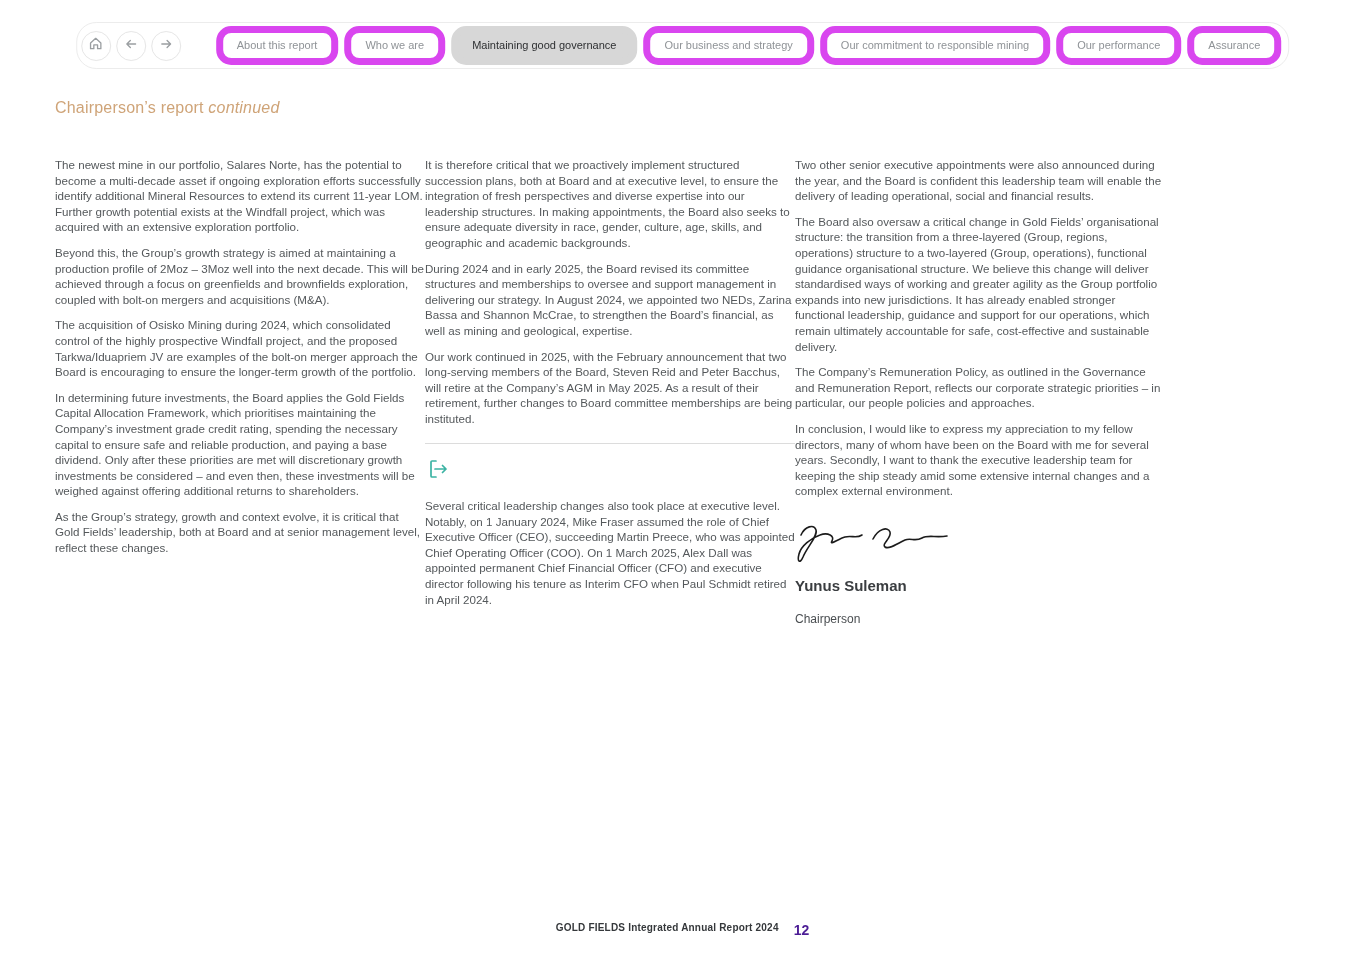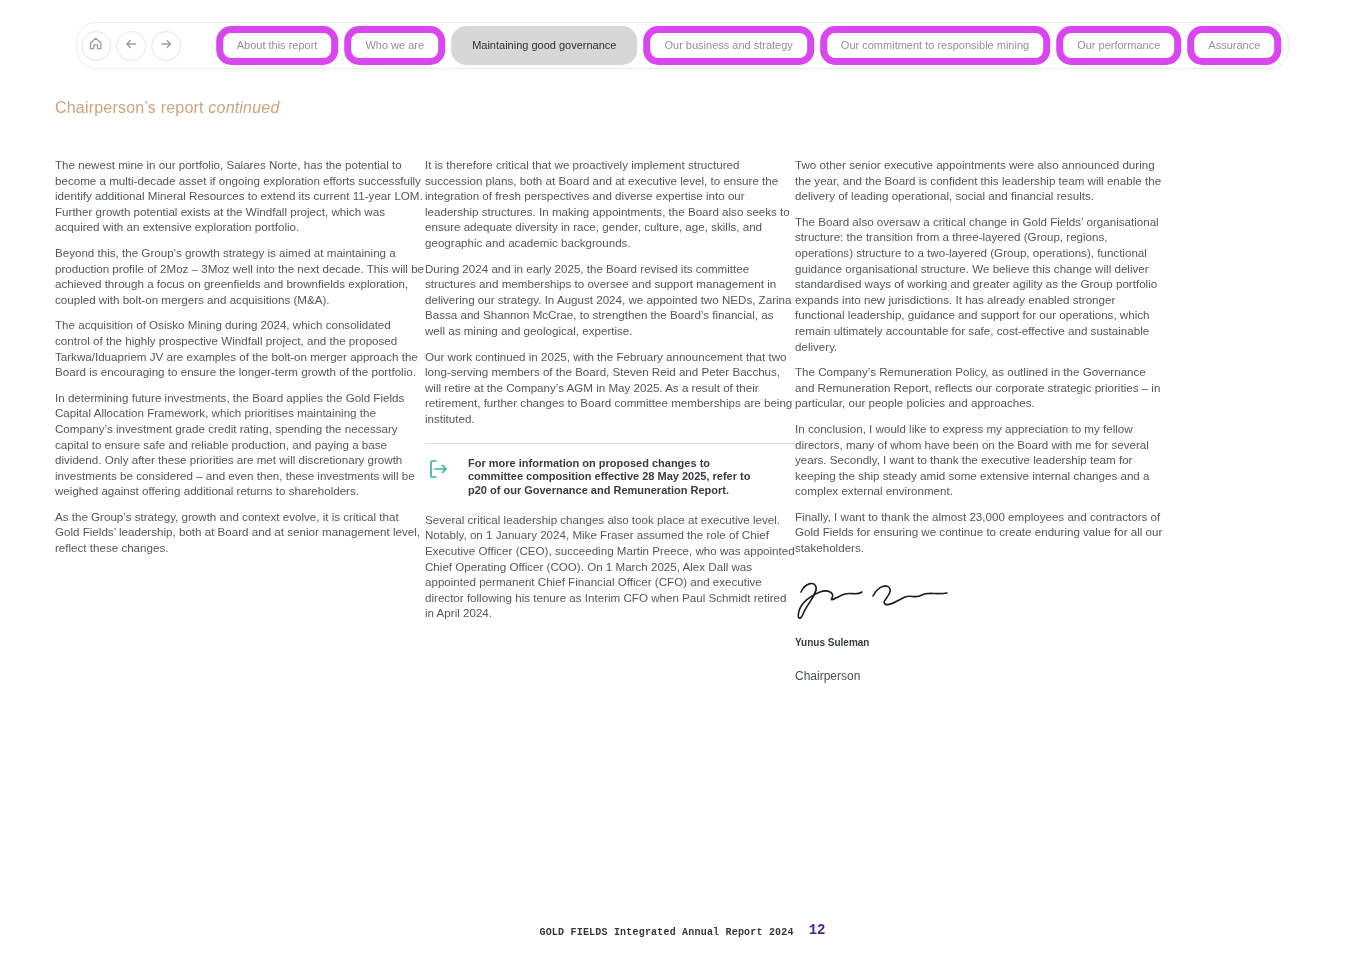--- a/index.html
+++ b/index.html
@@ -55,27 +55,27 @@
     display:flex; gap:17px; align-items:flex-start;
   }
   .callout-icon { flex:0 0 auto; margin-left:2px; }
   .callout-text {
     font-weight:bold; font-size:11px; line-height:13.8px;
     color:#3a3d40; width:300px;
   }
 
   
   .sig-block { margin-top:20px; }
-  .sig-name { font-weight:bold; font-size:10px; color:#3a3d40; margin-top:8px; }
+  .sig-name { font-weight:bold; font-size:15px; color:#3a3d40; margin-top:8px; }
   .sig-role { font-size:12px; color:#4a4e51; margin-top:18px; }
 
   
   .footer {
     position:absolute; top:922px; left:50%; transform:translateX(-50%);
-    display:flex; align-items:flex-end; gap:15px; white-space:nowrap;font-family:Liberation Mono, monospace;
+    display:flex; align-items:flex-start; gap:15px; white-space:nowrap;
   }
   .footer-text { font-size:10px; font-weight:bold; color:#35383b; letter-spacing:0.2px; }
   .footer-page { font-size:14px; font-weight:bold; color:#4c1d95; }
 </style>
 </head>
 <body>
 
 <div class="nav-wrap">
   <div class="nav-circle">
     <span>
@@ -129,32 +129,30 @@
     <p>During 2024 and in early 2025, the Board revised its committee structures and memberships to oversee and support management in delivering our strategy. In August 2024, we appointed two NEDs, Zarina Bassa and Shannon McCrae, to strengthen the Board’s financial, as well as mining and geological, expertise.</p>
     <p>Our work continued in 2025, with the February announcement that two long-serving members of the Board, Steven Reid and Peter Bacchus, will retire at the Company’s AGM in May 2025. As a result of their retirement, further changes to Board committee memberships are being instituted.</p>
 
     <div class="callout">
       <span class="callout-icon">
         <svg width="24" height="24" viewBox="0 0 24 24" fill="none" stroke="#3bb3a3" stroke-width="1.7" stroke-linecap="round" stroke-linejoin="round">
           <path d="M9 4 H5 C4.4 4 4 4.4 4 5 V19 C4 19.6 4.4 20 5 20 H9"></path>
           <path d="M8 12 H19 M15.5 8.5 L19 12 L15.5 15.5"></path>
         </svg>
       </span>
-      <span class="callout-text">For more information on proposed changes to committee composition effective 28 May 2025, refer to p20 of our Governance and Remuneration Report.</span>
     </div>
 
     <p>Several critical leadership changes also took place at executive level. Notably, on 1 January 2024, Mike Fraser assumed the role of Chief Executive Officer (CEO), succeeding Martin Preece, who was appointed Chief Operating Officer (COO). On 1 March 2025, Alex Dall was appointed permanent Chief Financial Officer (CFO) and executive director following his tenure as Interim CFO when Paul Schmidt retired in April 2024.</p>
   </div>
 
   <div class="col">
     <p>Two other senior executive appointments were also announced during the year, and the Board is confident this leadership team will enable the delivery of leading operational, social and financial results.</p>
     <p>The Board also oversaw a critical change in Gold Fields’ organisational structure: the transition from a three-layered (Group, regions, operations) structure to a two-layered (Group, operations), functional guidance organisational structure. We believe this change will deliver standardised ways of working and greater agility as the Group portfolio expands into new jurisdictions. It has already enabled stronger functional leadership, guidance and support for our operations, which remain ultimately accountable for safe, cost-effective and sustainable delivery.</p>
     <p>The Company’s Remuneration Policy, as outlined in the Governance and Remuneration Report, reflects our corporate strategic priorities – in particular, our people policies and approaches.</p>
     <p>In conclusion, I would like to express my appreciation to my fellow directors, many of whom have been on the Board with me for several years. Secondly, I want to thank the executive leadership team for keeping the ship steady amid some extensive internal changes and a complex external environment.</p>
-    <p>Finally, I want to thank the almost 23,000 employees and contractors of Gold Fields for ensuring we continue to create enduring value for all our stakeholders.</p>
 
     <div class="sig-block">
       <span>
         <svg width="160" height="48" viewBox="0 0 160 48" fill="none" stroke="#1c1c1c" stroke-width="1.6" stroke-linecap="round">
           <path d="M6,16 C10,7 19,5 21,11 C23,17 12,28 8,38 C5,45 2,43 4,35 C6,27 16,19 25,16 C33,13 40,17 37,22 C34,27 43,20 50,18 C57,16 61,20 67,16"></path>
           <path d="M78,20 C83,10 93,7 95,13 C97,19 86,25 90,28 C94,31 103,24 110,21 C116,18.5 120,23 127,19 C133,15.5 141,19 152,17"></path>
         </svg>
       </span>
       <div class="sig-name">Yunus Suleman</div>
       <div class="sig-role">Chairperson</div>

